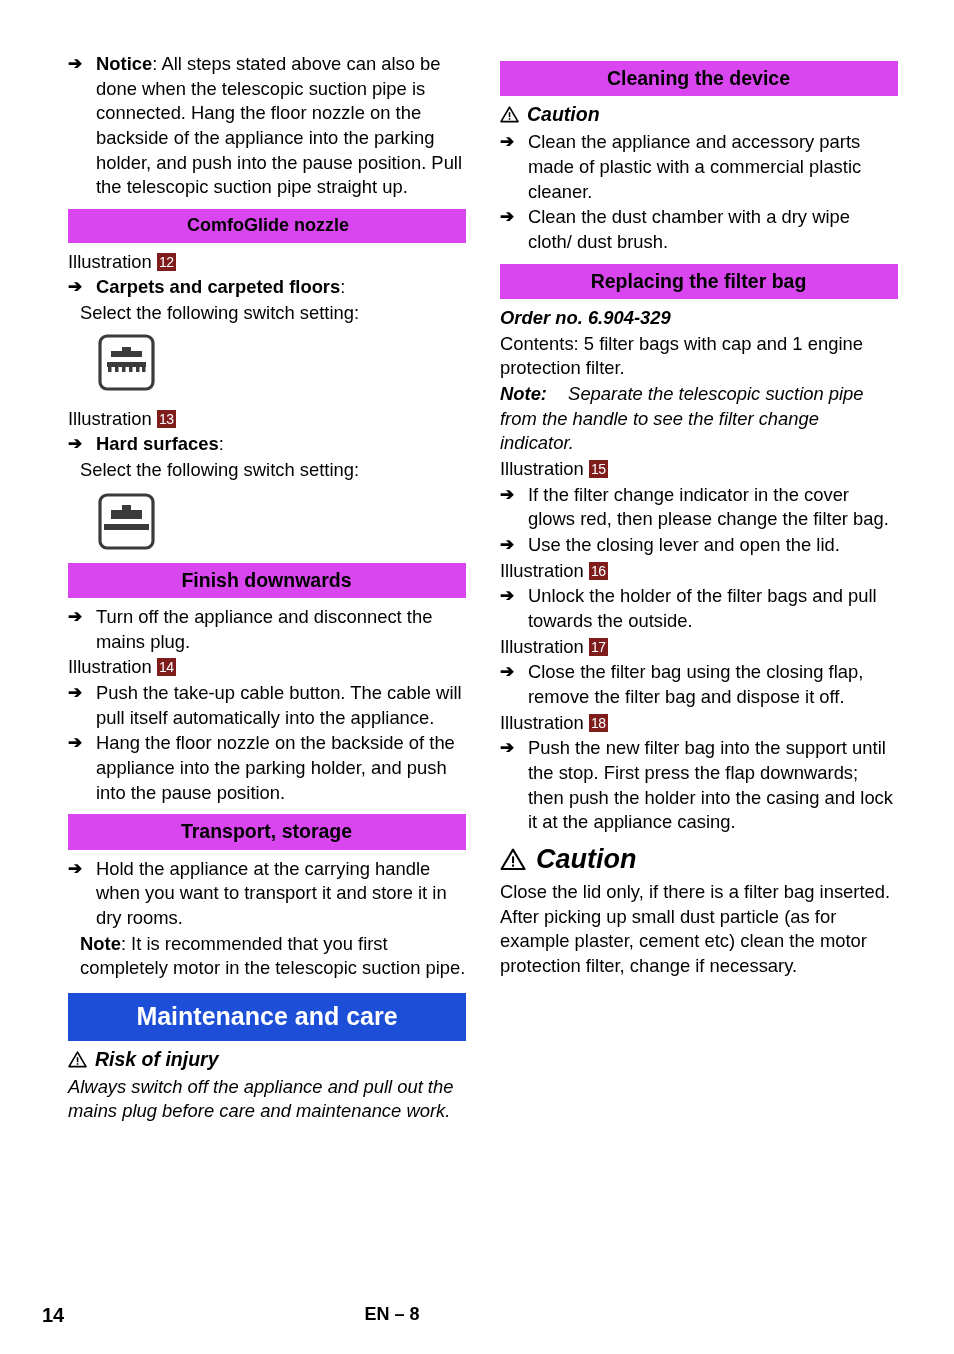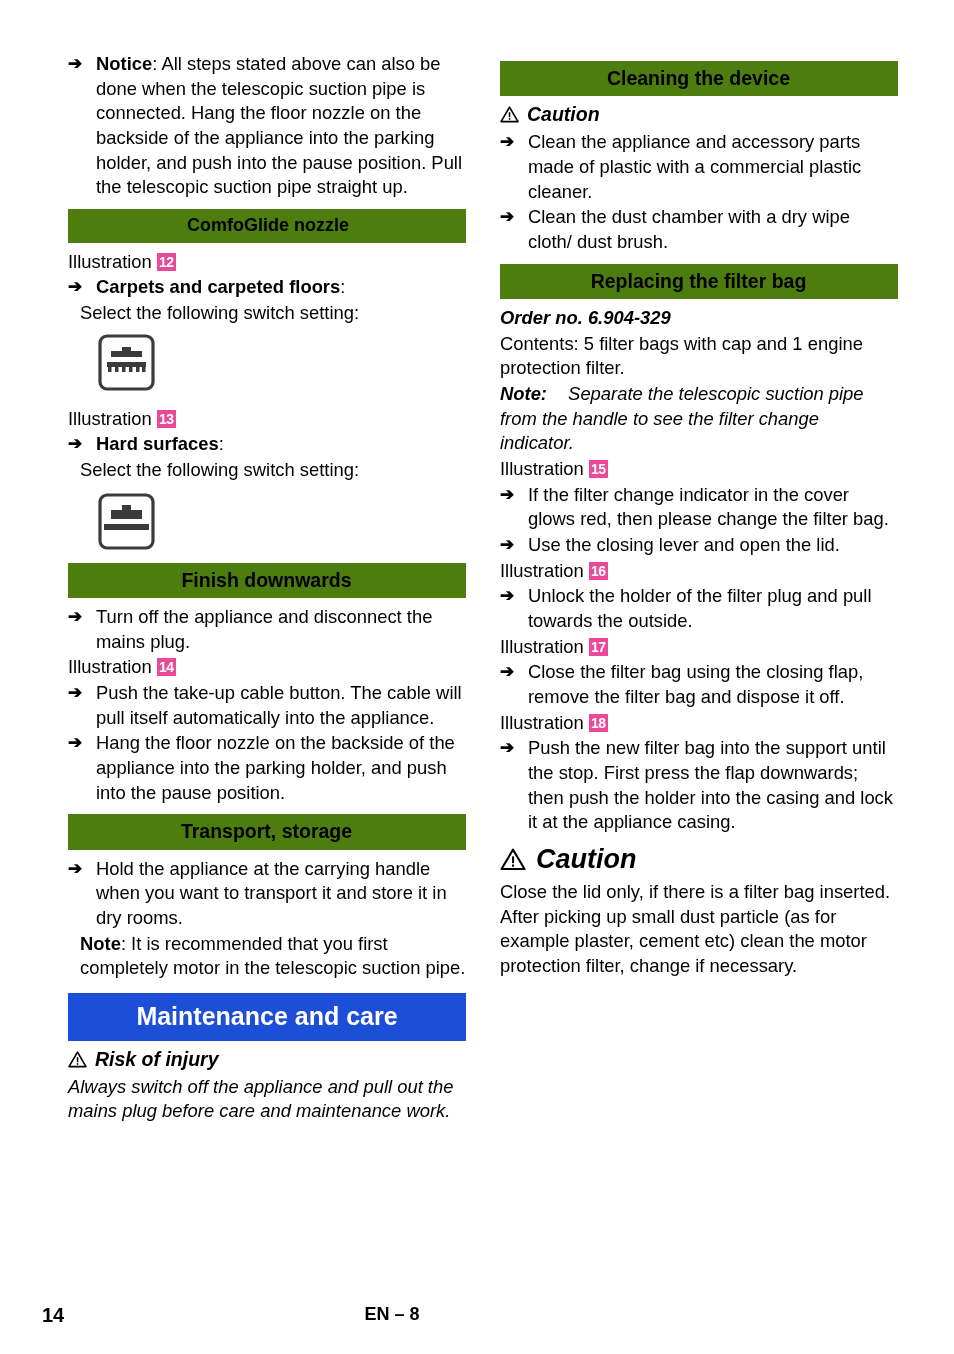--- a/index.html
+++ b/index.html
@@ -33,21 +33,21 @@
     box-sizing: border-box;
   }
   .col {
     width: 398px;
     flex: 0 0 398px;
   }
   .col-left { padding-left: 26px; width: 398px; flex: 0 0 398px; }
 
   
   .sec-head {
-    background: #4d7c0f;
+    background: #d946ef;
     font-weight: bold;
     font-size: 19.5px;
     text-align: center;
     padding: 6px 6px 7px 5px;
     margin: 9px 0 7px 0;
     line-height: 1.15;
   }
   .sec-head.left {
     text-align: center;
     padding-left: 8px;
@@ -95,23 +95,23 @@
   .bi { font-weight: bold; font-style: italic; }
 
   
   .illus {
     font-size: 18.4px;
     line-height: 1.34;
     margin: 0 0 1px 0;
   }
   .badge {
     display: inline-block;
-    background: #ec4899;
+    background: #7f1d1d;
     color: #ffffff;
-    font-weight: bold;
+    font-weight: normal;
     font-size: 14px;
     line-height: 16px;
     padding: 1px 2px 1px 2px;
     letter-spacing: -0.4px;
     vertical-align: 1px;
     font-family: "Liberation Sans", sans-serif;
   }
 
   
   .caution-line {
@@ -291,21 +291,21 @@
       </div>
       <div class="bullet">
         <span class="arrow">➔</span>
         <span class="btext">Use the closing lever and open the lid.</span>
       </div>
 
       <div class="illus"><span>Illustration</span> <span class="badge">16</span></div>
 
       <div class="bullet">
         <span class="arrow">➔</span>
-        <span class="btext">Unlock the holder of the filter plug and pull towards the outside.</span>
+        <span class="btext">Unlock the holder of the filter bags and pull towards the outside.</span>
       </div>
 
       <div class="illus"><span>Illustration</span> <span class="badge">17</span></div>
 
       <div class="bullet">
         <span class="arrow">➔</span>
         <span class="btext">Close the filter bag using the closing flap, remove the filter bag and dispose it off.</span>
       </div>
 
       <div class="illus"><span>Illustration</span> <span class="badge">18</span></div>

